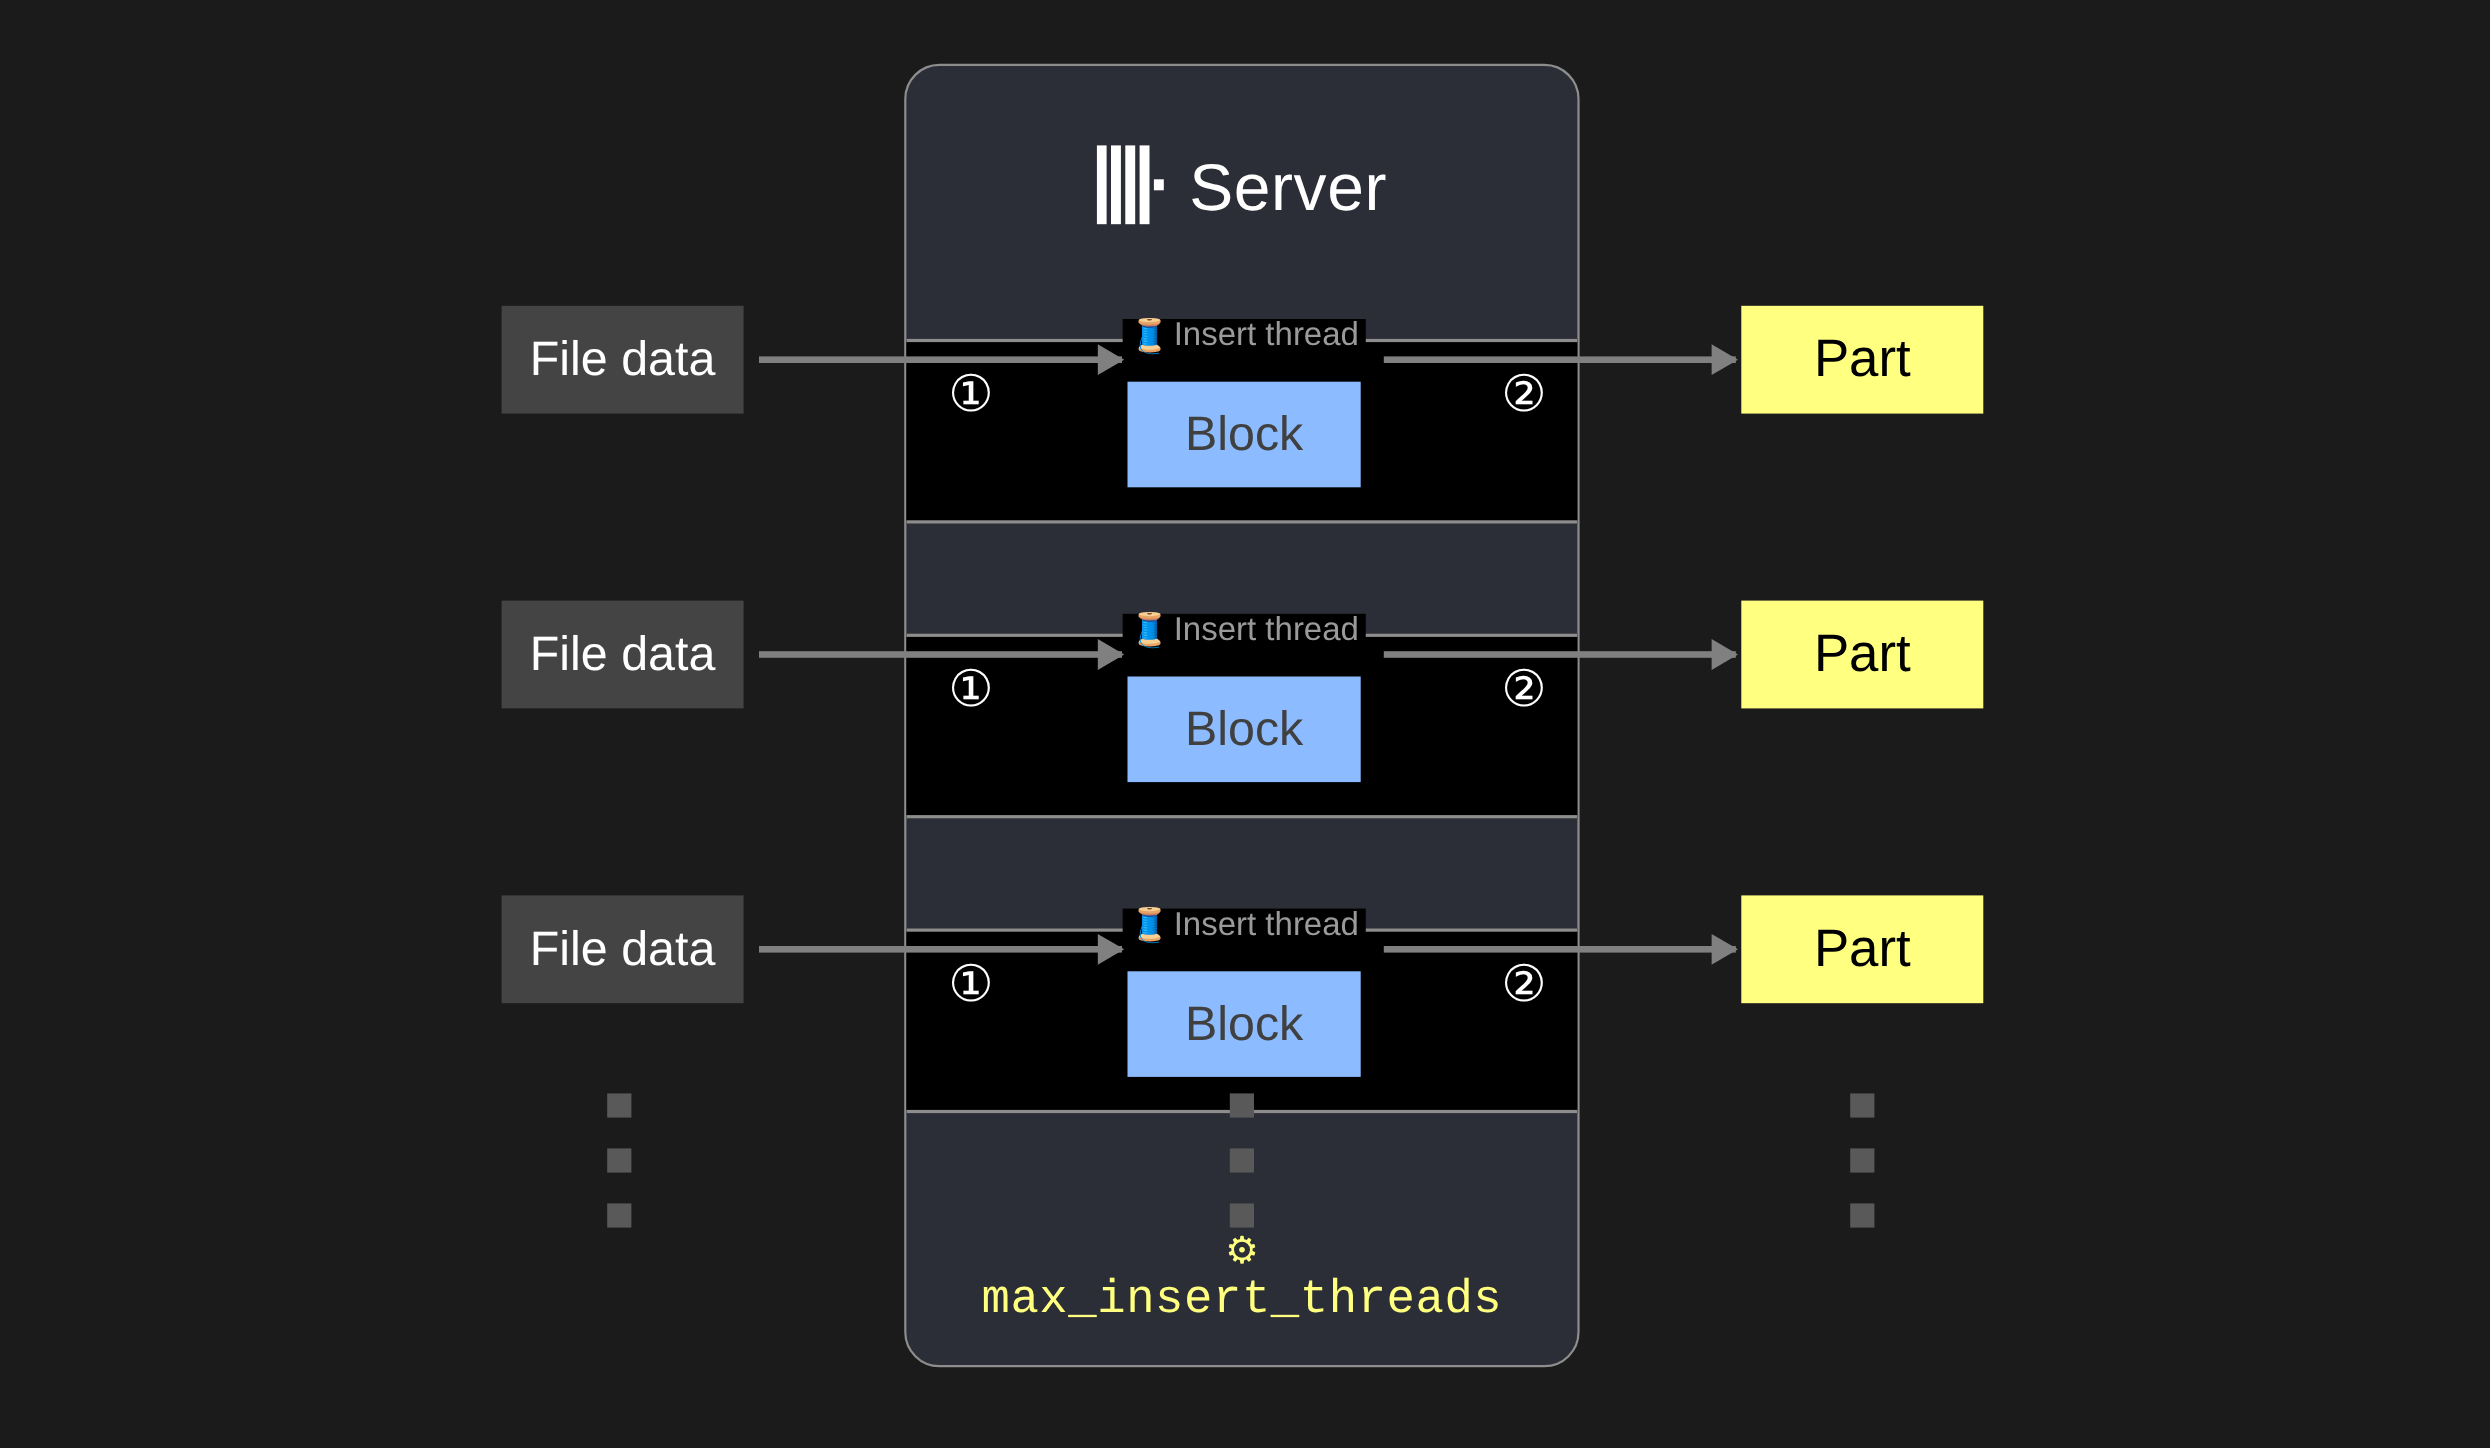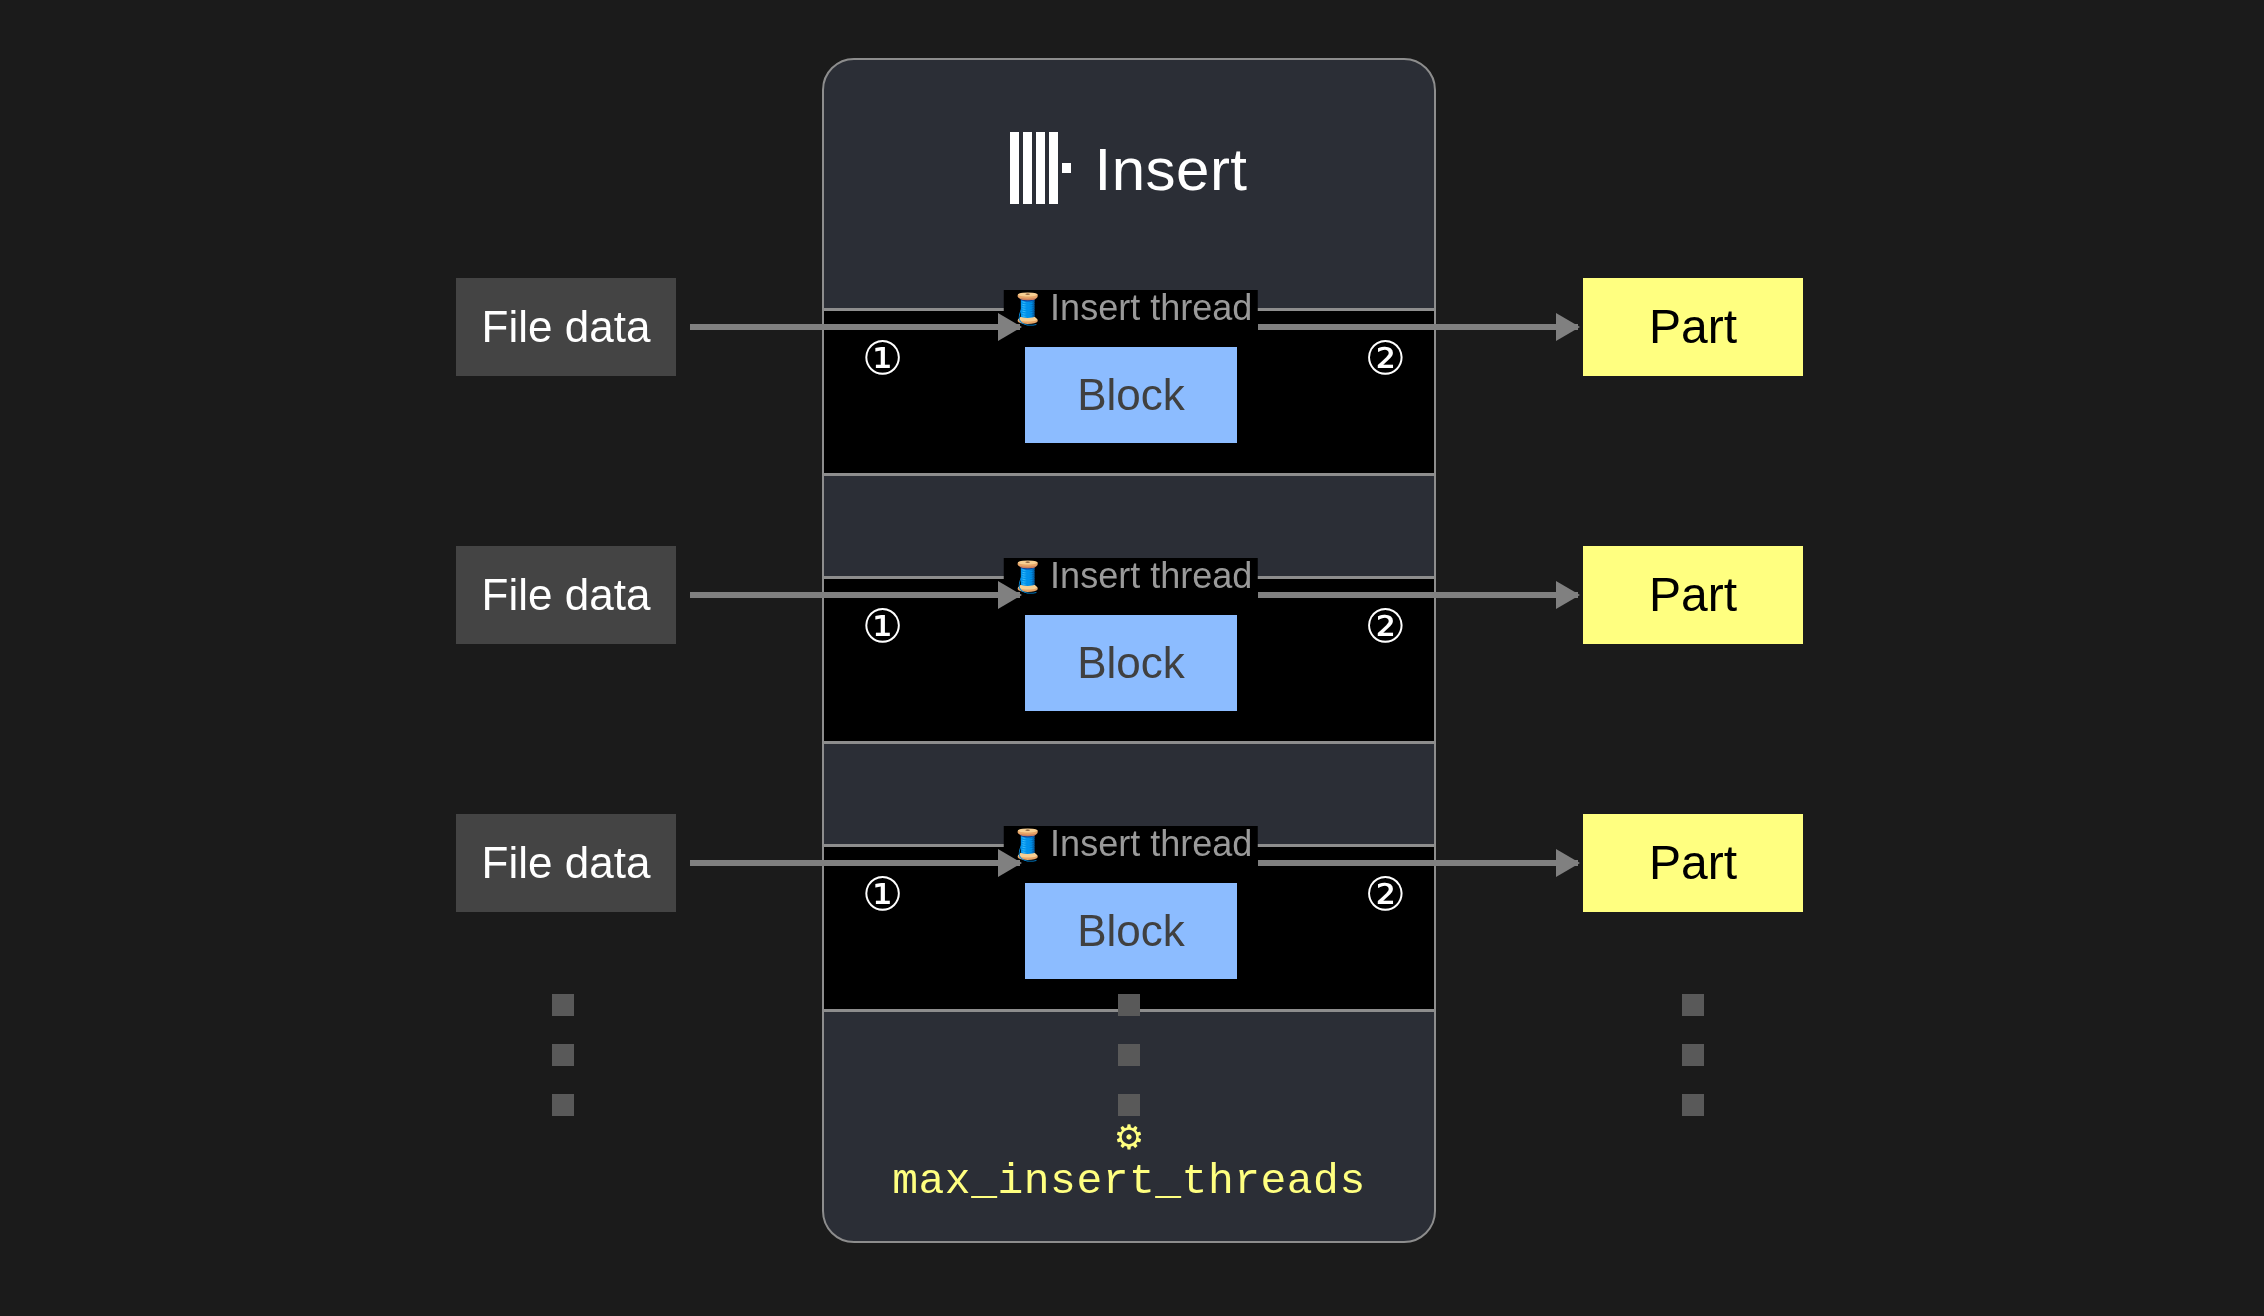--- a/index.html
+++ b/index.html
@@ -85,21 +85,21 @@
     line-height: 1;
   }
   .thread-legend .spool {
     font-size: 30px;
     line-height: 1;
     position: relative;
     top: 1px;
   }
   .thread-legend .legend-text {
     color: #9a9a9a;
-    font-size: 36px;
+    font-size: 30px;
     line-height: 1;
   }
 
   .step-num {
     position: absolute;
     color: #ffffff;
     font-size: 46px;
     line-height: 1;
     font-family: "DejaVu Sans", sans-serif;
   }
@@ -249,21 +249,21 @@
     <div class="server-title">
       <span class="ch-logo">
         <svg width="62" height="72" viewBox="0 0 62 72" xmlns="http://www.w3.org/2000/svg">
           <rect x="0" y="0" width="9" height="72" fill="#ffffff"></rect>
           <rect x="13" y="0" width="9" height="72" fill="#ffffff"></rect>
           <rect x="26" y="0" width="9" height="72" fill="#ffffff"></rect>
           <rect x="39" y="0" width="9" height="72" fill="#ffffff"></rect>
           <rect x="52" y="31" width="9" height="10" fill="#ffffff"></rect>
         </svg>
       </span>
-      <span class="server-title-text">Insert</span>
+      <span class="server-title-text">Server</span>
     </div>
 
     <div class="thread-box t1">
       <div class="thread-legend">
         <span class="spool">🧵</span>
         <span class="legend-text">Insert thread</span>
       </div>
       <span class="step-num s1">①</span>
       <span class="step-num s2">②</span>
       <div class="block-box">

